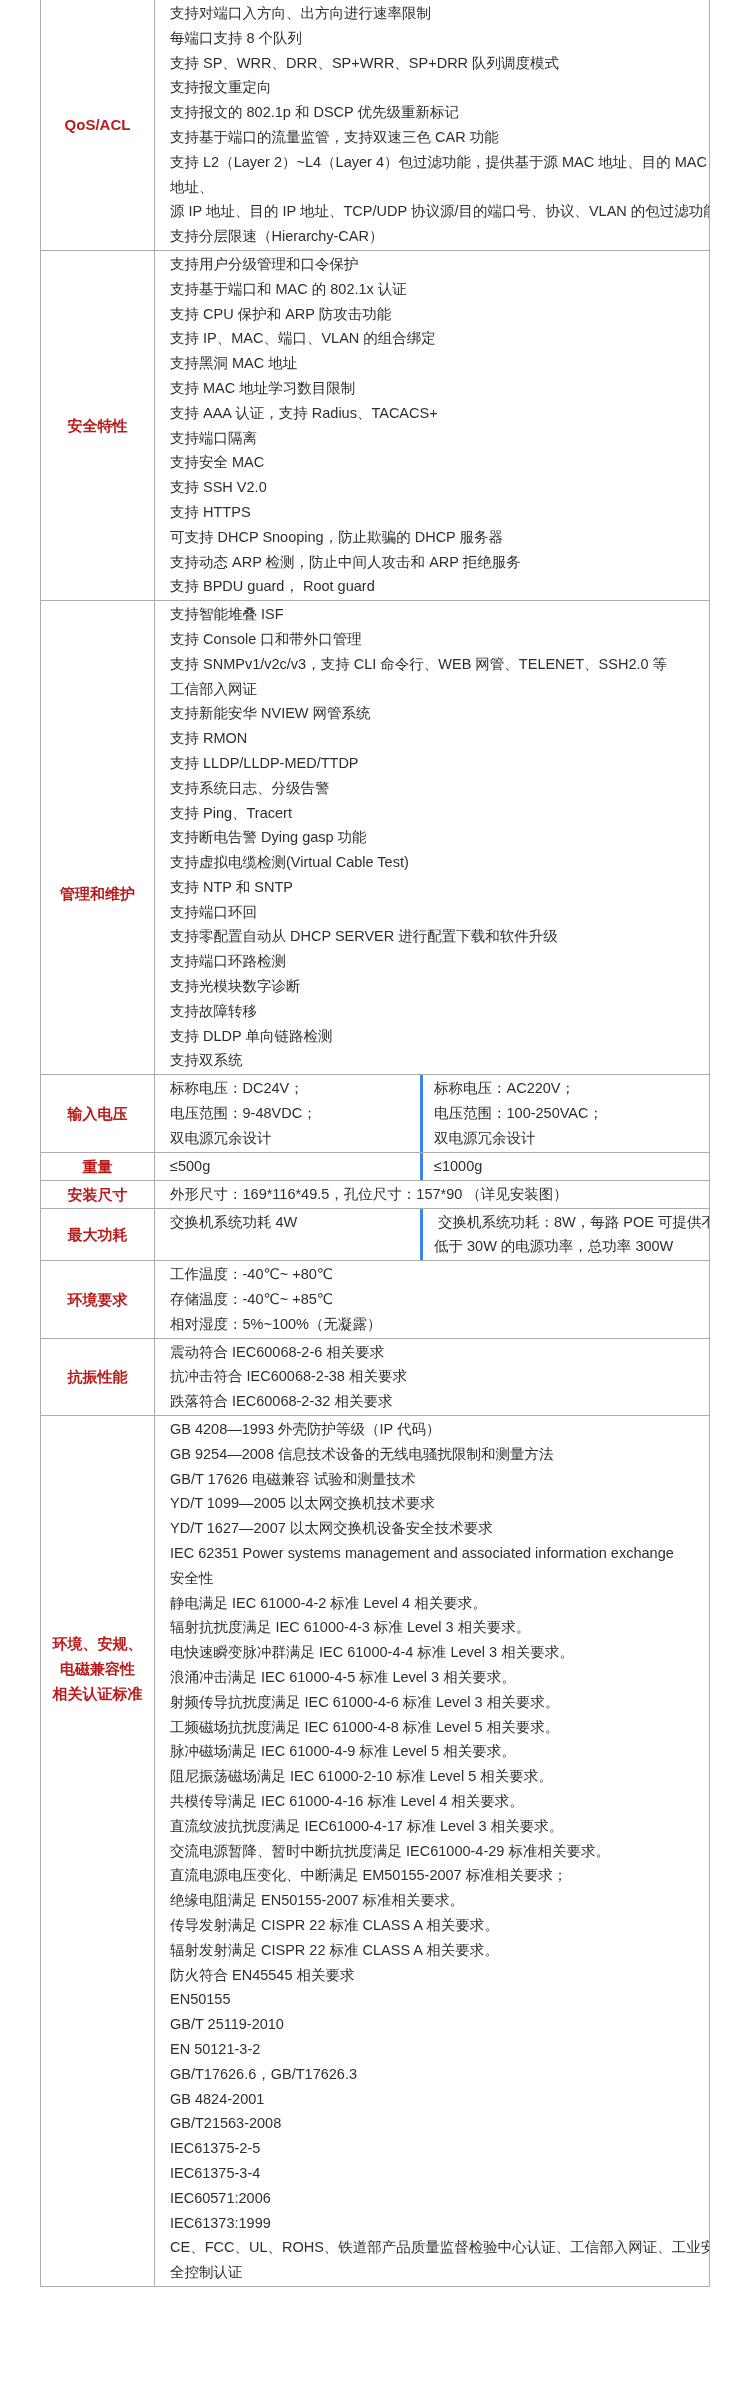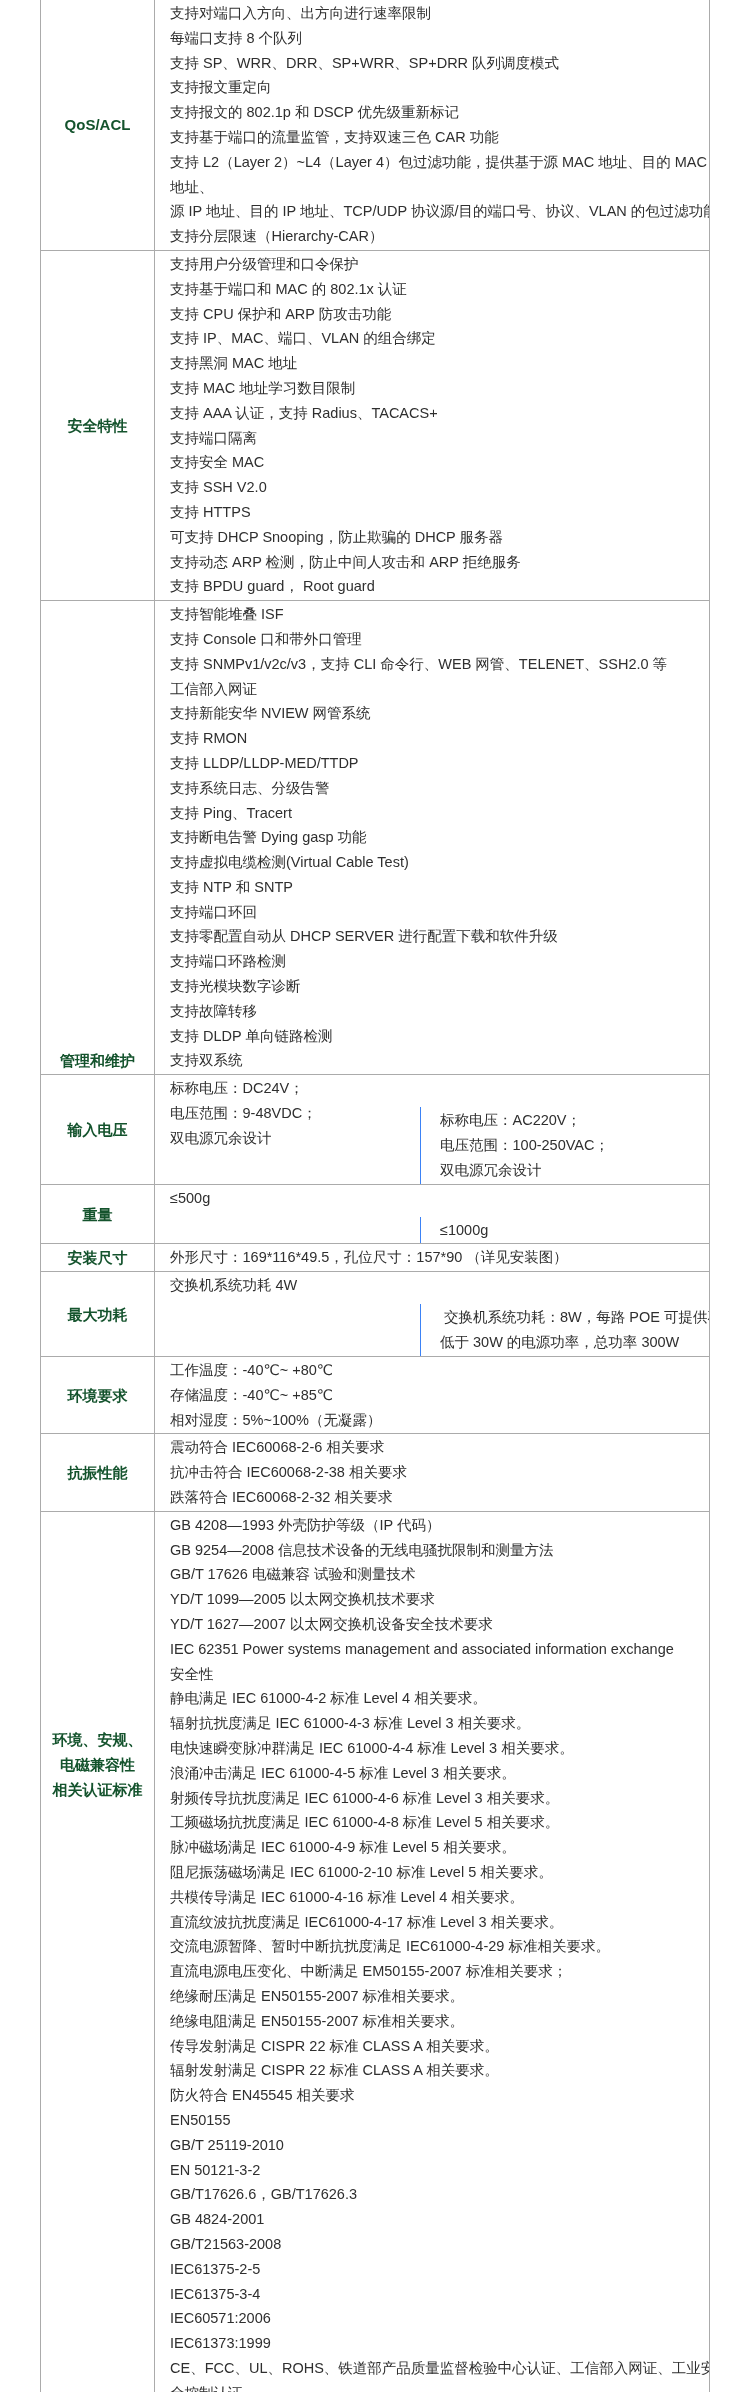--- a/index.html
+++ b/index.html
@@ -11,28 +11,28 @@
   .spec-table{
     position:absolute;left:40px;top:0;width:670px;
     border-left:1px solid #ababab;border-right:1px solid #ababab;
     box-sizing:border-box;background:#fff;
   }
   .row{display:flex;border-bottom:1px solid #ababab;}
   .label-cell{
     flex:0 0 114px;width:114px;box-sizing:border-box;
     border-right:1px solid #ababab;
     display:flex;flex-direction:column;justify-content:center;align-items:center;
-    text-align:center;font-weight:bold;color:#14532d;font-size:15px;
+    text-align:center;font-weight:bold;color:#b91c1c;font-size:15px;
     padding:1px 3px;
   }
   .label-line{line-height:25px;white-space:pre;}
   .content{flex:1;display:flex;min-width:0;}
   .sub-cell{box-sizing:border-box;flex:1;padding:1px 0 1px 15px;min-width:0;overflow:hidden;}
   .sub-cell.first{flex:0 0 265px;width:265px;}
-  .sub-cell.second{border-left:1px solid #3b82f6;padding-left:19px;margin-top:32px;}
+  .sub-cell.second{border-left:3px solid #3b82f6;padding-left:11px;}
   .line{line-height:24.8px;font-size:14.5px;white-space:pre;color:#2f2f2f;}
 </style>
 </head>
 <body>
 
 <div class="spec-table">
     <div class="row">
       <div class="label-cell">
         <div class="label-line">QoS/ACL</div>
       </div>
@@ -68,21 +68,21 @@
           <div class="line">支持安全 MAC</div>
           <div class="line">支持 SSH V2.0</div>
           <div class="line">支持 HTTPS</div>
           <div class="line">可支持 DHCP Snooping，防止欺骗的 DHCP 服务器</div>
           <div class="line">支持动态 ARP 检测，防止中间人攻击和 ARP 拒绝服务</div>
           <div class="line">支持 BPDU guard， Root guard</div>
         </div>
       </div>
     </div>
     <div class="row">
-      <div class="label-cell" style="justify-content: flex-end; padding-top: 112px;">
+      <div class="label-cell" style="justify-content: center; padding-top: 112px;">
         <div class="label-line">管理和维护</div>
       </div>
       <div class="content">
         <div class="sub-cell">
           <div class="line">支持智能堆叠 ISF</div>
           <div class="line">支持 Console 口和带外口管理</div>
           <div class="line">支持 SNMPv1/v2c/v3，支持 CLI 命令行、WEB 网管、TELENET、SSH2.0 等</div>
           <div class="line">工信部入网证</div>
           <div class="line">支持新能安华 NVIEW 网管系统</div>
           <div class="line">支持 RMON</div>
@@ -200,21 +200,20 @@
           <div class="line">电快速瞬变脉冲群满足 IEC 61000-4-4 标准 Level 3 相关要求。</div>
           <div class="line">浪涌冲击满足 IEC 61000-4-5 标准 Level 3 相关要求。</div>
           <div class="line">射频传导抗扰度满足 IEC 61000-4-6 标准 Level 3 相关要求。</div>
           <div class="line">工频磁场抗扰度满足 IEC 61000-4-8 标准 Level 5 相关要求。</div>
           <div class="line">脉冲磁场满足 IEC 61000-4-9 标准 Level 5 相关要求。</div>
           <div class="line">阻尼振荡磁场满足 IEC 61000-2-10 标准 Level 5 相关要求。</div>
           <div class="line">共模传导满足 IEC 61000-4-16 标准 Level 4 相关要求。</div>
           <div class="line">直流纹波抗扰度满足 IEC61000-4-17 标准 Level 3 相关要求。</div>
           <div class="line">交流电源暂降、暂时中断抗扰度满足 IEC61000-4-29 标准相关要求。</div>
           <div class="line">直流电源电压变化、中断满足 EM50155-2007 标准相关要求；</div>
-          <div class="line">绝缘耐压满足 EN50155-2007 标准相关要求。</div>
           <div class="line">绝缘电阻满足 EN50155-2007 标准相关要求。</div>
           <div class="line">传导发射满足 CISPR 22 标准 CLASS A 相关要求。</div>
           <div class="line">辐射发射满足 CISPR 22 标准 CLASS A 相关要求。</div>
           <div class="line">防火符合 EN45545 相关要求</div>
           <div class="line">EN50155</div>
           <div class="line">GB/T 25119-2010</div>
           <div class="line">EN 50121-3-2</div>
           <div class="line">GB/T17626.6，GB/T17626.3</div>
           <div class="line">GB 4824-2001</div>
           <div class="line">GB/T21563-2008</div>

